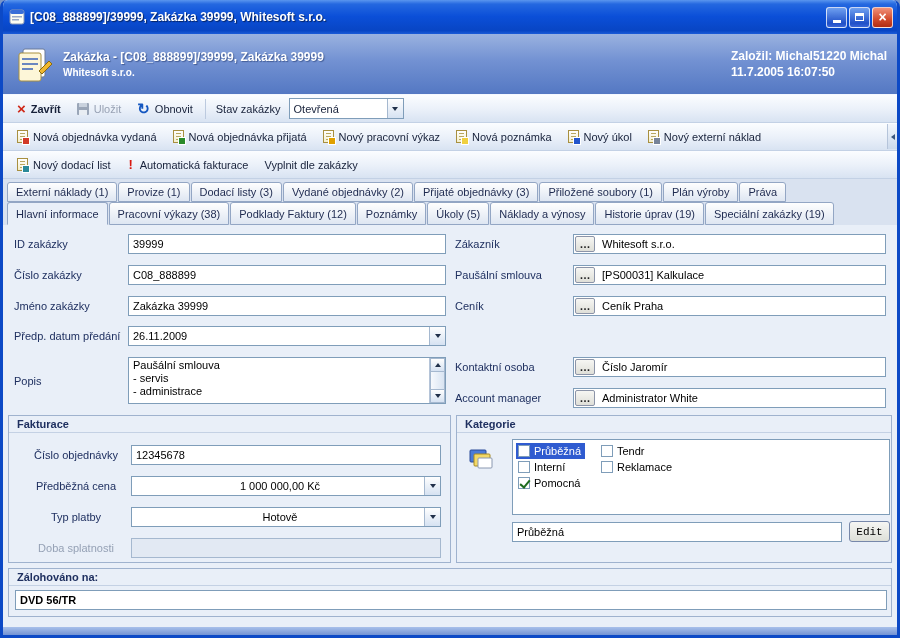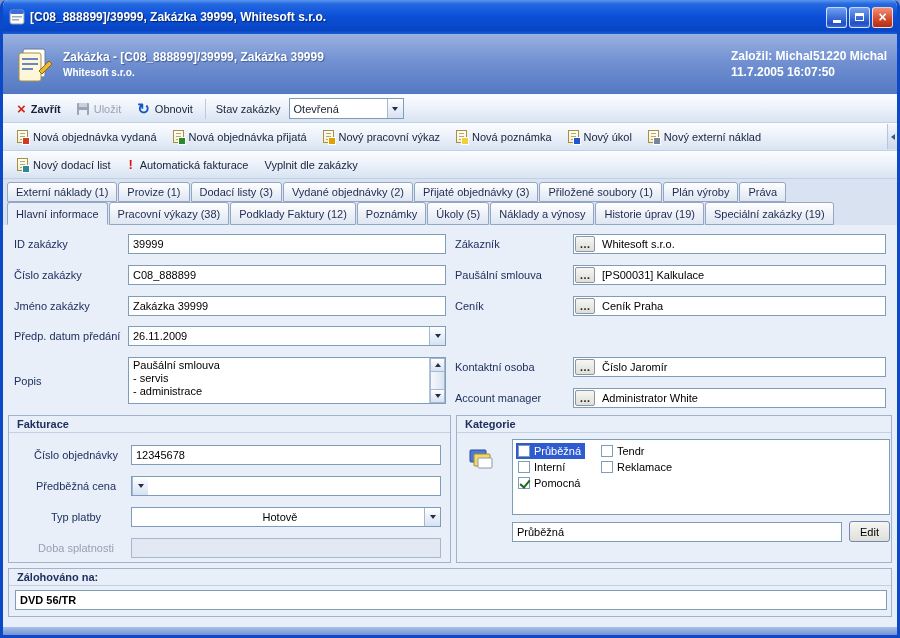--- a/index.html
+++ b/index.html
@@ -133,21 +133,21 @@
   .cat-item { display:flex; align-items:center; height:16px; padding:0 4px 0 2px; cursor:default; }
   .cat-item.selected { background:#2F5BD0; }
   .cat-item.selected .cat-label { color:#fff; }
   .cb { width:12px; height:12px; background:#fff; border:1px solid #7F9DB9; margin-right:4px; position:relative; flex:0 0 auto; }
   .cb.checked::after { content:""; position:absolute; left:3px; top:0px; width:4px; height:8px;
                        border:solid #1E6B1E; border-width:0 2px 2px 0; transform:rotate(40deg); }
   .cat-label { color:#000; white-space:nowrap; }
   .kat-input { position:absolute; left:55px; top:106px; width:330px; }
   .btn.edit { position:absolute; left:392px; top:105px; width:41px; height:21px;
               background:linear-gradient(180deg,#F6F6F3,#DDDFD8); border:1px solid #7788AA; border-radius:3px;
-              font-family:Liberation Sans, sans-serif; font-size:11px; color:#000; }
+              font-family:Liberation Mono, monospace; font-size:11px; color:#000; }
   .zal-field { position:absolute; left:6px; top:21px; width:872px; }
 
   
   .bottomframe { height:16px; background:linear-gradient(180deg,#A8C0EA 0%,#7897D6 45%,#3A63C0 100%); }
 
   
   svg { display:block; }
 </style>
 </head>
 <body>
@@ -377,20 +377,21 @@
       <div class="gtitle">Fakturace</div>
       <div class="grow" style="top:29px">
         <span class="glabel">Číslo objednávky</span>
         <div class="field w310">
           <span class="fval">12345678</span>
         </div>
       </div>
       <div class="grow" style="top:60px">
         <span class="glabel">Předběžná cena</span>
         <div class="field w310 has-combo">
+          <span class="fval">1 000 000,00 Kč</span>
           <span class="combo-btn">
               <i class="arr-down"></i>
             </span>
         </div>
       </div>
       <div class="grow" style="top:91px">
         <span class="glabel">Typ platby</span>
         <div class="field w310 has-combo">
           <span class="fval">Hotově</span>
           <span class="combo-btn">

